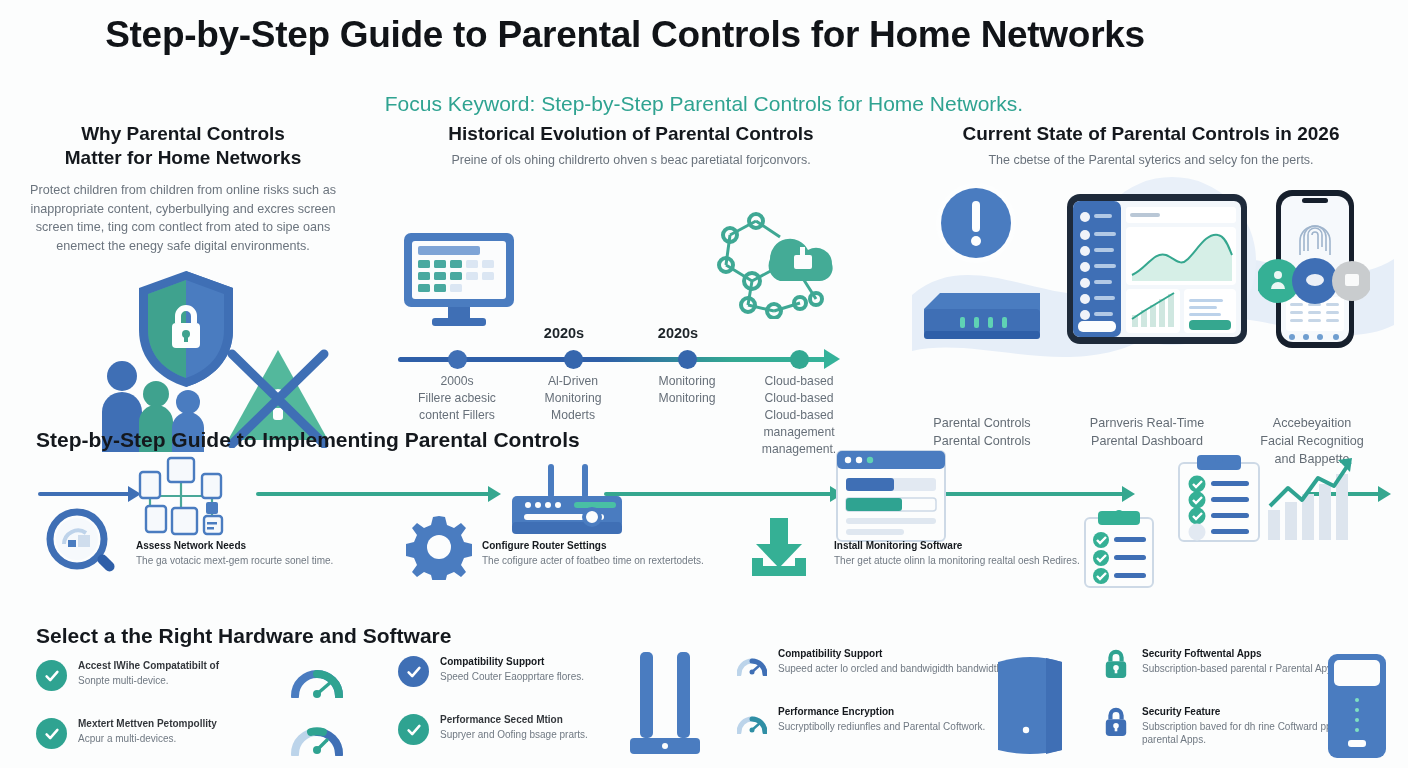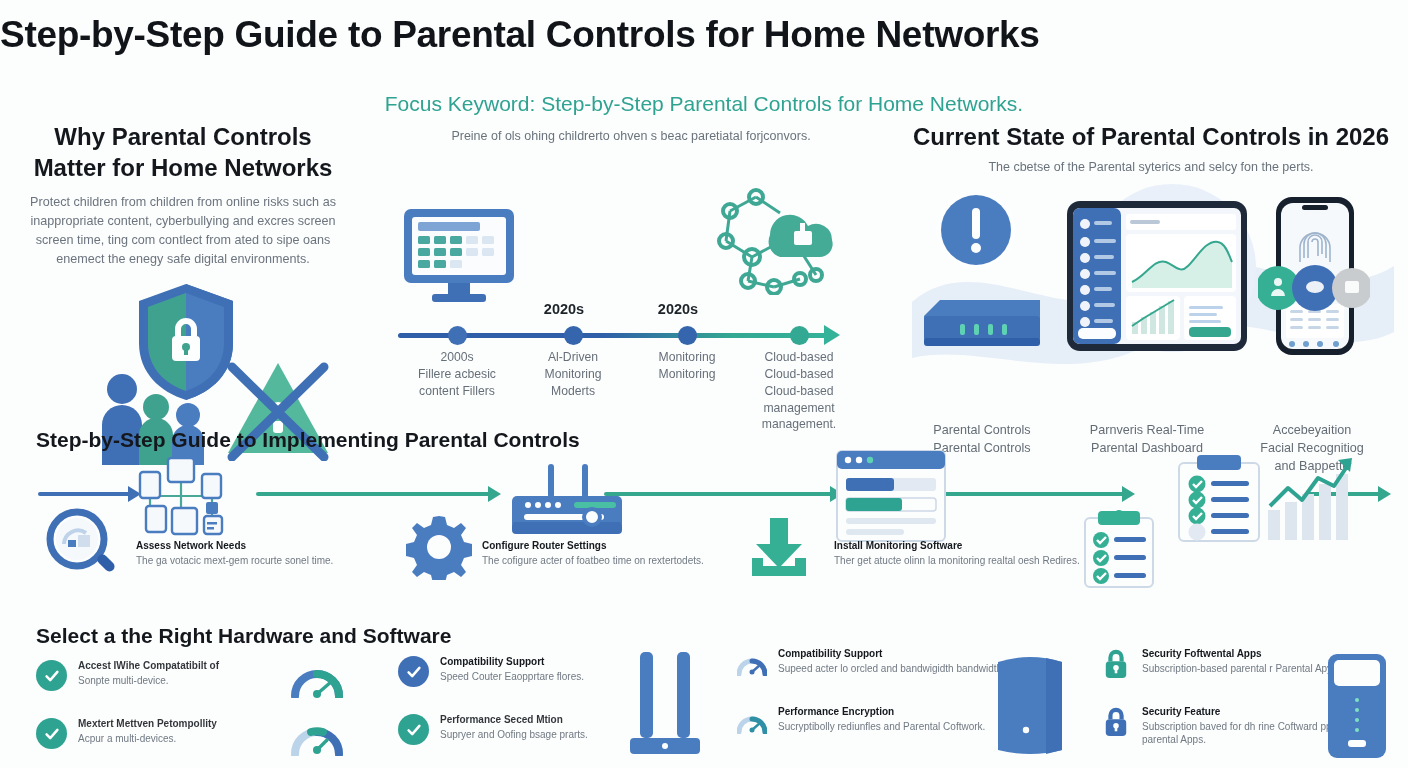--- a/index.html
+++ b/index.html
@@ -7,31 +7,31 @@
     width: 1408px; height: 768px;
     background: #fcfdfd;
     font-family: "Liberation Sans", sans-serif;
     overflow: hidden;
   }
   .canvas { position: relative; width: 1408px; height: 768px; background: #fcfdfd; }
 
   
   .title {
     position: absolute; left: 0; top: 14px; width: 1250px;
-    font-size: 37px; font-weight: bold;
+    text-align: center; font-size: 37px; font-weight: bold;
     color: #111418; letter-spacing: -0.3px;
   }
   .subtitle {
     position: absolute; left: 0; top: 68px; width: 1408px;
     text-align: center; font-size: 21px; color: #2fa391; margin-top: 24px;
   }
 
   
   .col-title {
-    font-size: 24px; font-weight: bold; color: #14181d;
+    font-size: 19px; font-weight: bold; color: #14181d;
     text-align: center; line-height: 1.28;
   }
   .col-sub {
     font-size: 12.5px; color: #6d7782; text-align: center;
     line-height: 1.45; margin-top: 5px;
   }
   .blurry { color: #555f6a; opacity: .88; }
   .sec-head {
     font-size: 21px; font-weight: bold; color: #14181d;
   }
@@ -142,20 +142,21 @@
         <path d="M54 6 L104 96 L4 96 Z" fill="#44b294" opacity=".92"></path>
         <circle cx="54" cy="52" r="7" fill="#fdfefe"></circle>
         <rect x="49" y="64" width="10" height="12" rx="3" fill="#fdfefe"></rect>
         <line x1="8" y1="10" x2="100" y2="100" stroke="#3f6fb5" stroke-width="9" stroke-linecap="round"></line>
         <line x1="100" y1="10" x2="8" y2="100" stroke="#3f6fb5" stroke-width="9" stroke-linecap="round"></line>
       </svg>
     </div>
   </div>
 
   <div id="col2">
+    <div class="col-title">Historical Evolution of Parental Controls</div>
     <div class="col-sub blurry">Preine of ols ohing childrerto ohven s beac paretiatal forjconvors.</div>
 
     <div class="art">
 
       <svg class="abs" style="left:10px;top:58px" width="114" height="96" viewBox="0 0 114 96">
         <rect x="2" y="2" width="110" height="74" rx="7" fill="#4a7cc0"></rect>
         <rect x="10" y="10" width="94" height="58" rx="3" fill="#fbfcfd"></rect>
         <rect x="16" y="15" width="62" height="9" rx="2" fill="#7ea4d6"></rect>
         <g fill="#49a9a0">
           <rect x="16" y="29" width="12" height="8" rx="1.5"></rect>

